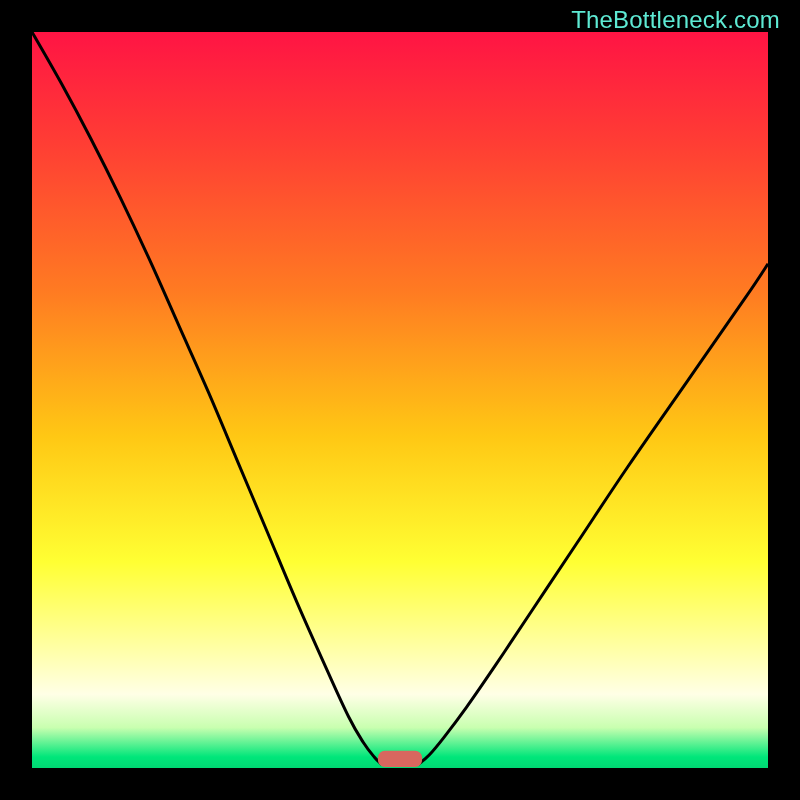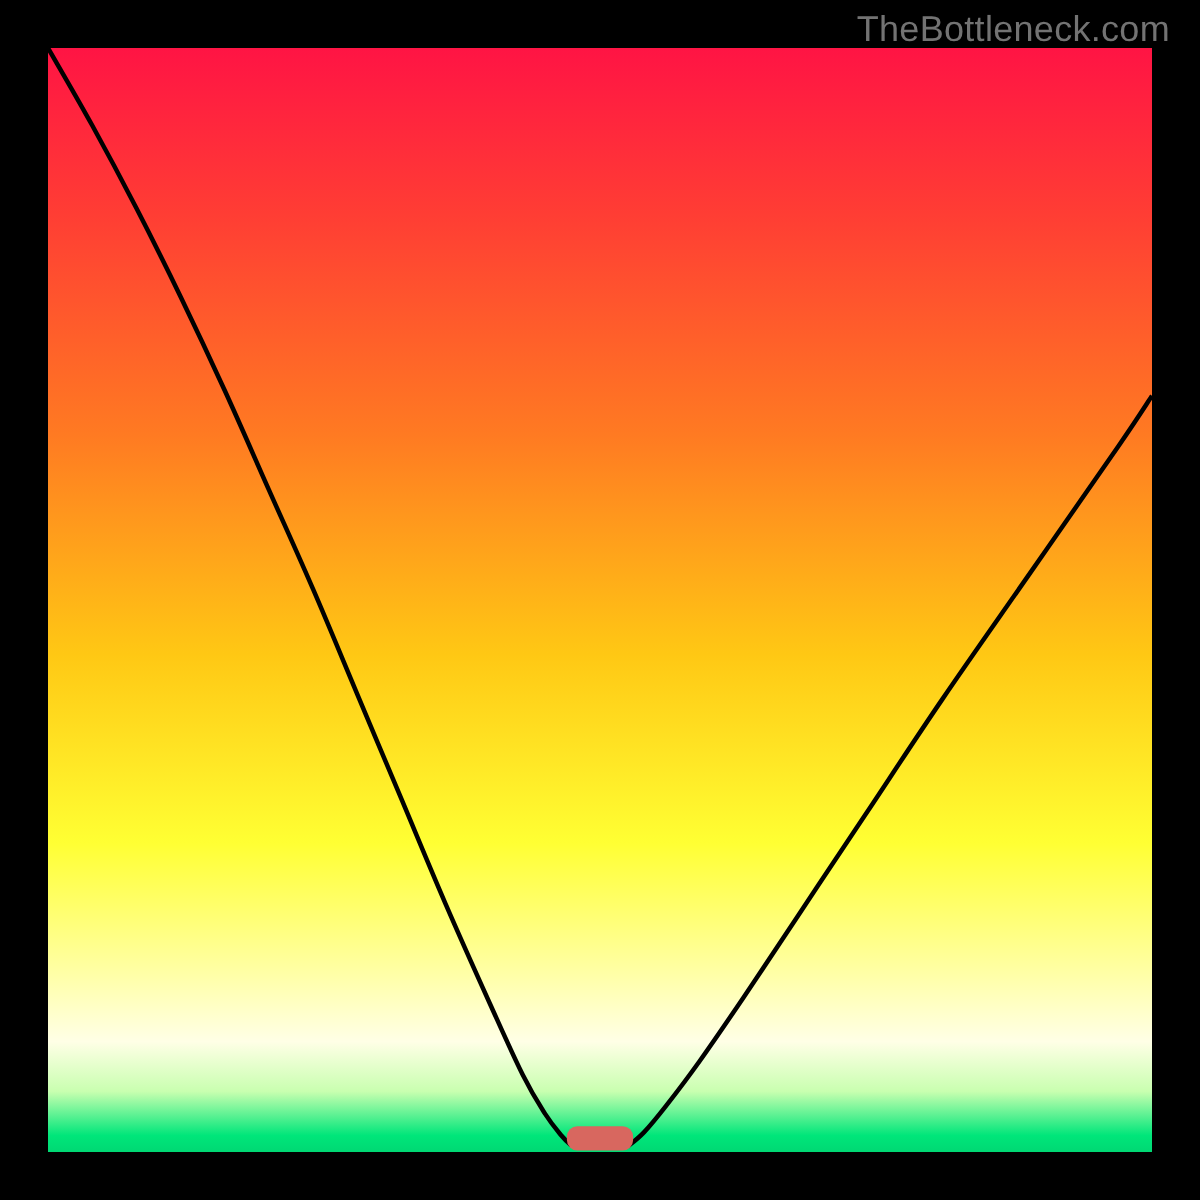--- a/index.html
+++ b/index.html
@@ -20,21 +20,21 @@
     position: absolute;
     left: 32px;
     top: 32px;
     width: 736px;
     height: 736px;
   }
   .watermark {
     position: absolute;
     top: 6px;
     right: 20px;
-    color: #737373;
+    color: #5eead4;
     font-size: 24px;
     letter-spacing: 0.2px;
     z-index: 20;
     user-select: none;
   }
   svg { display: block; }
 </style>
 </head>
 <body>
 

